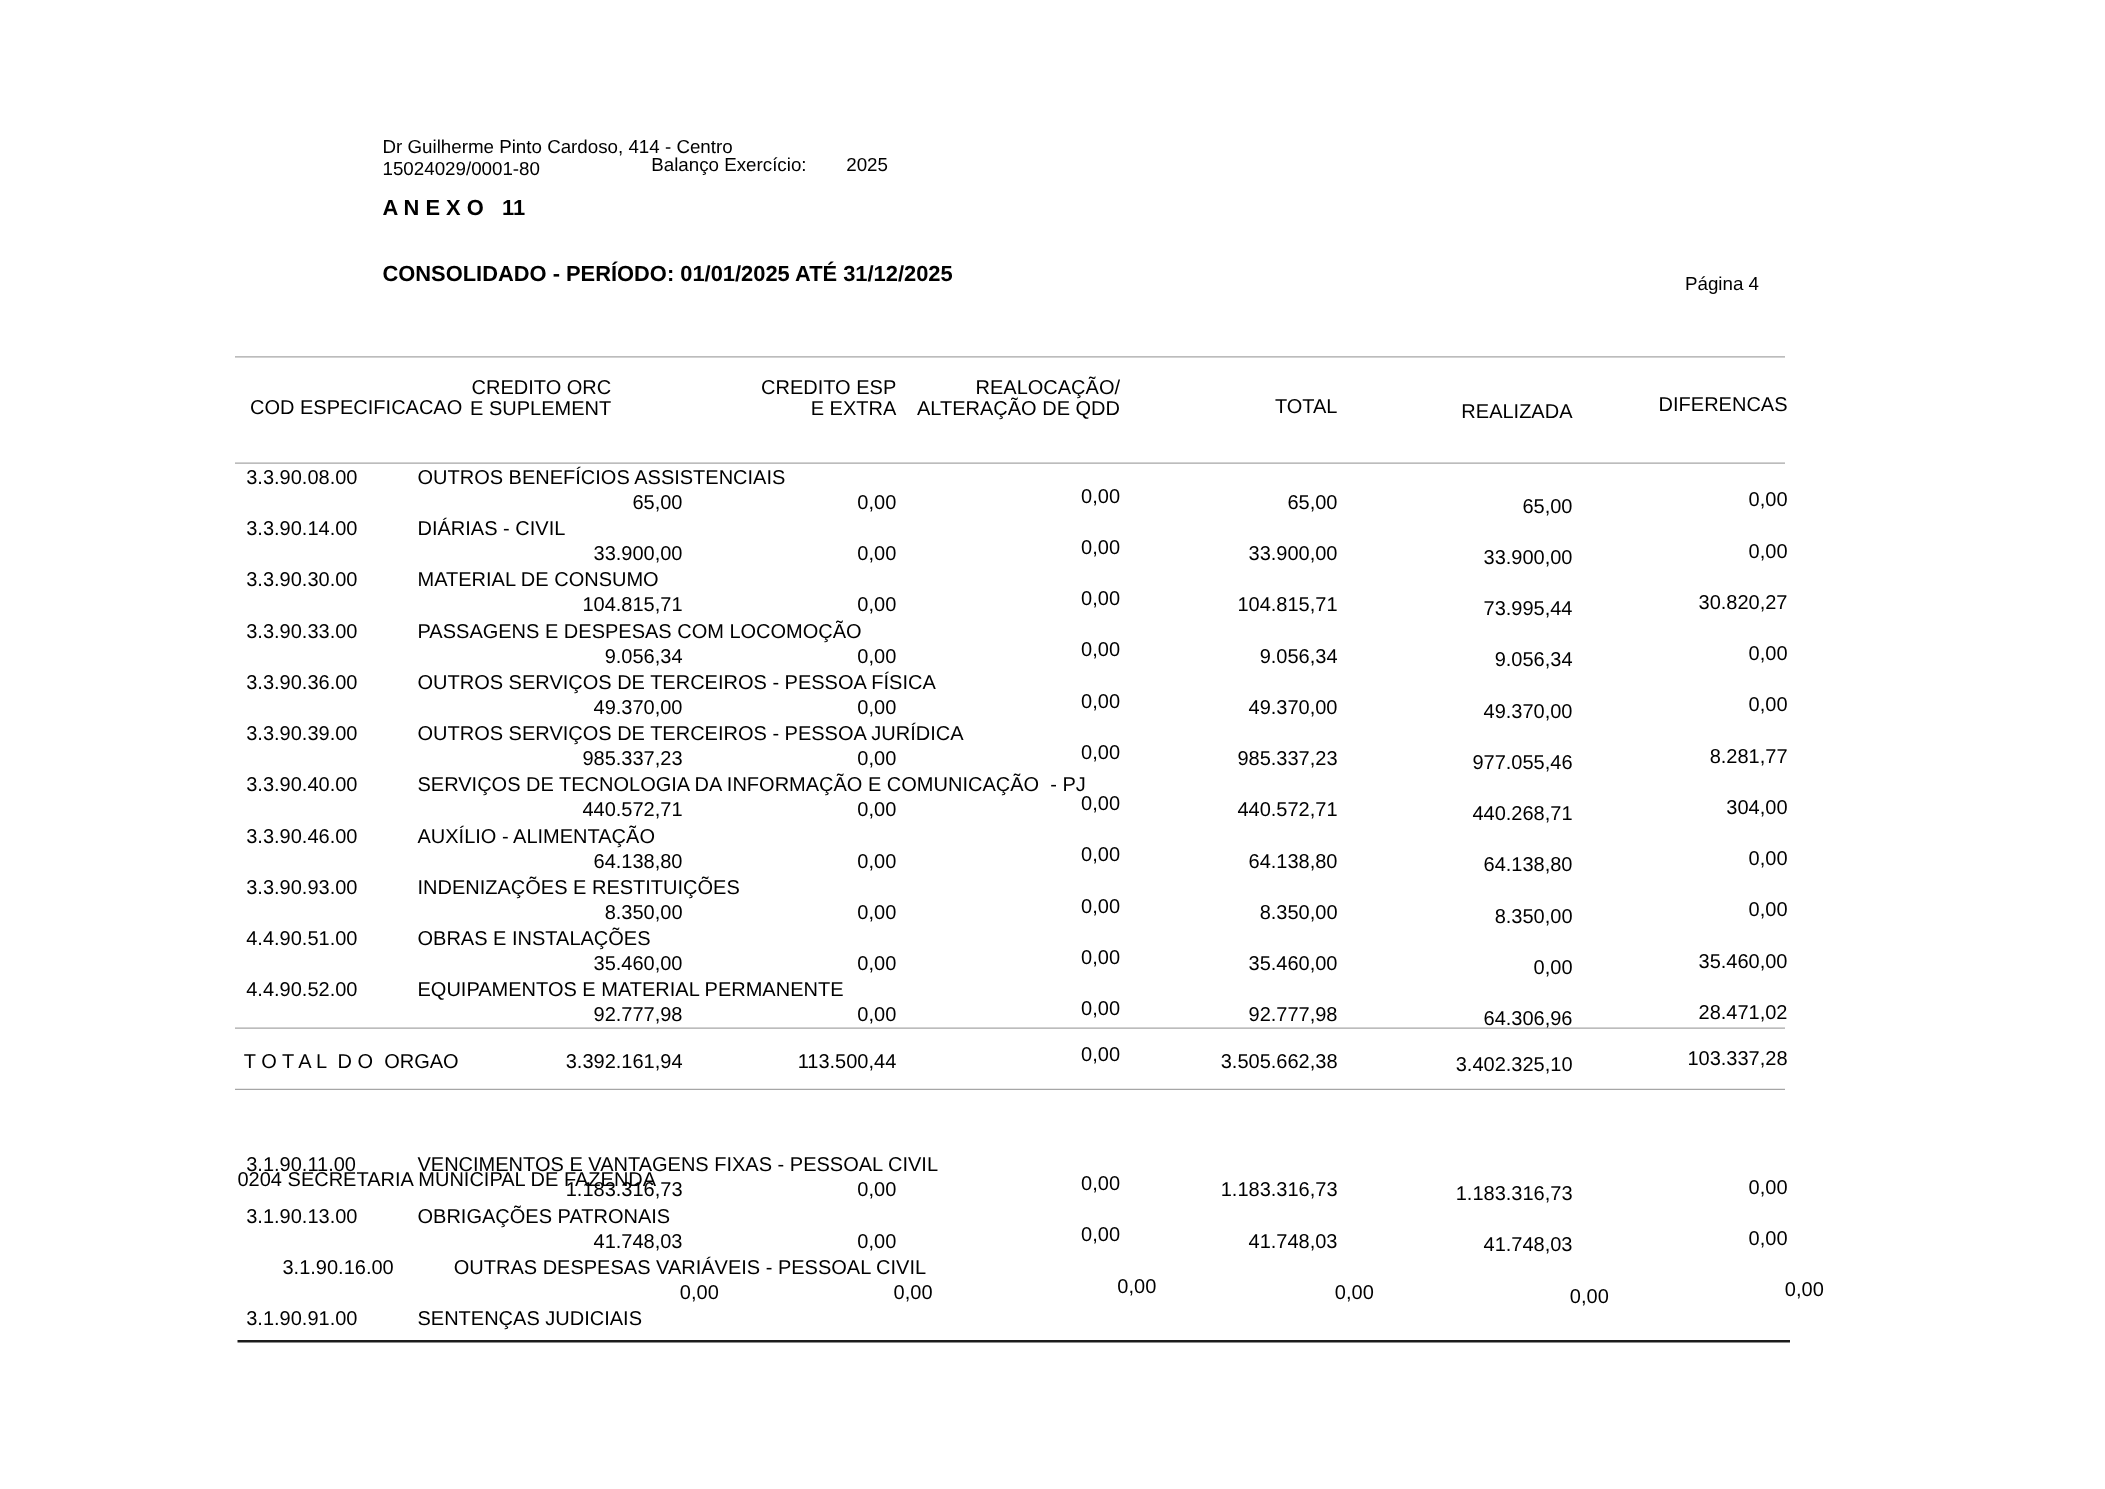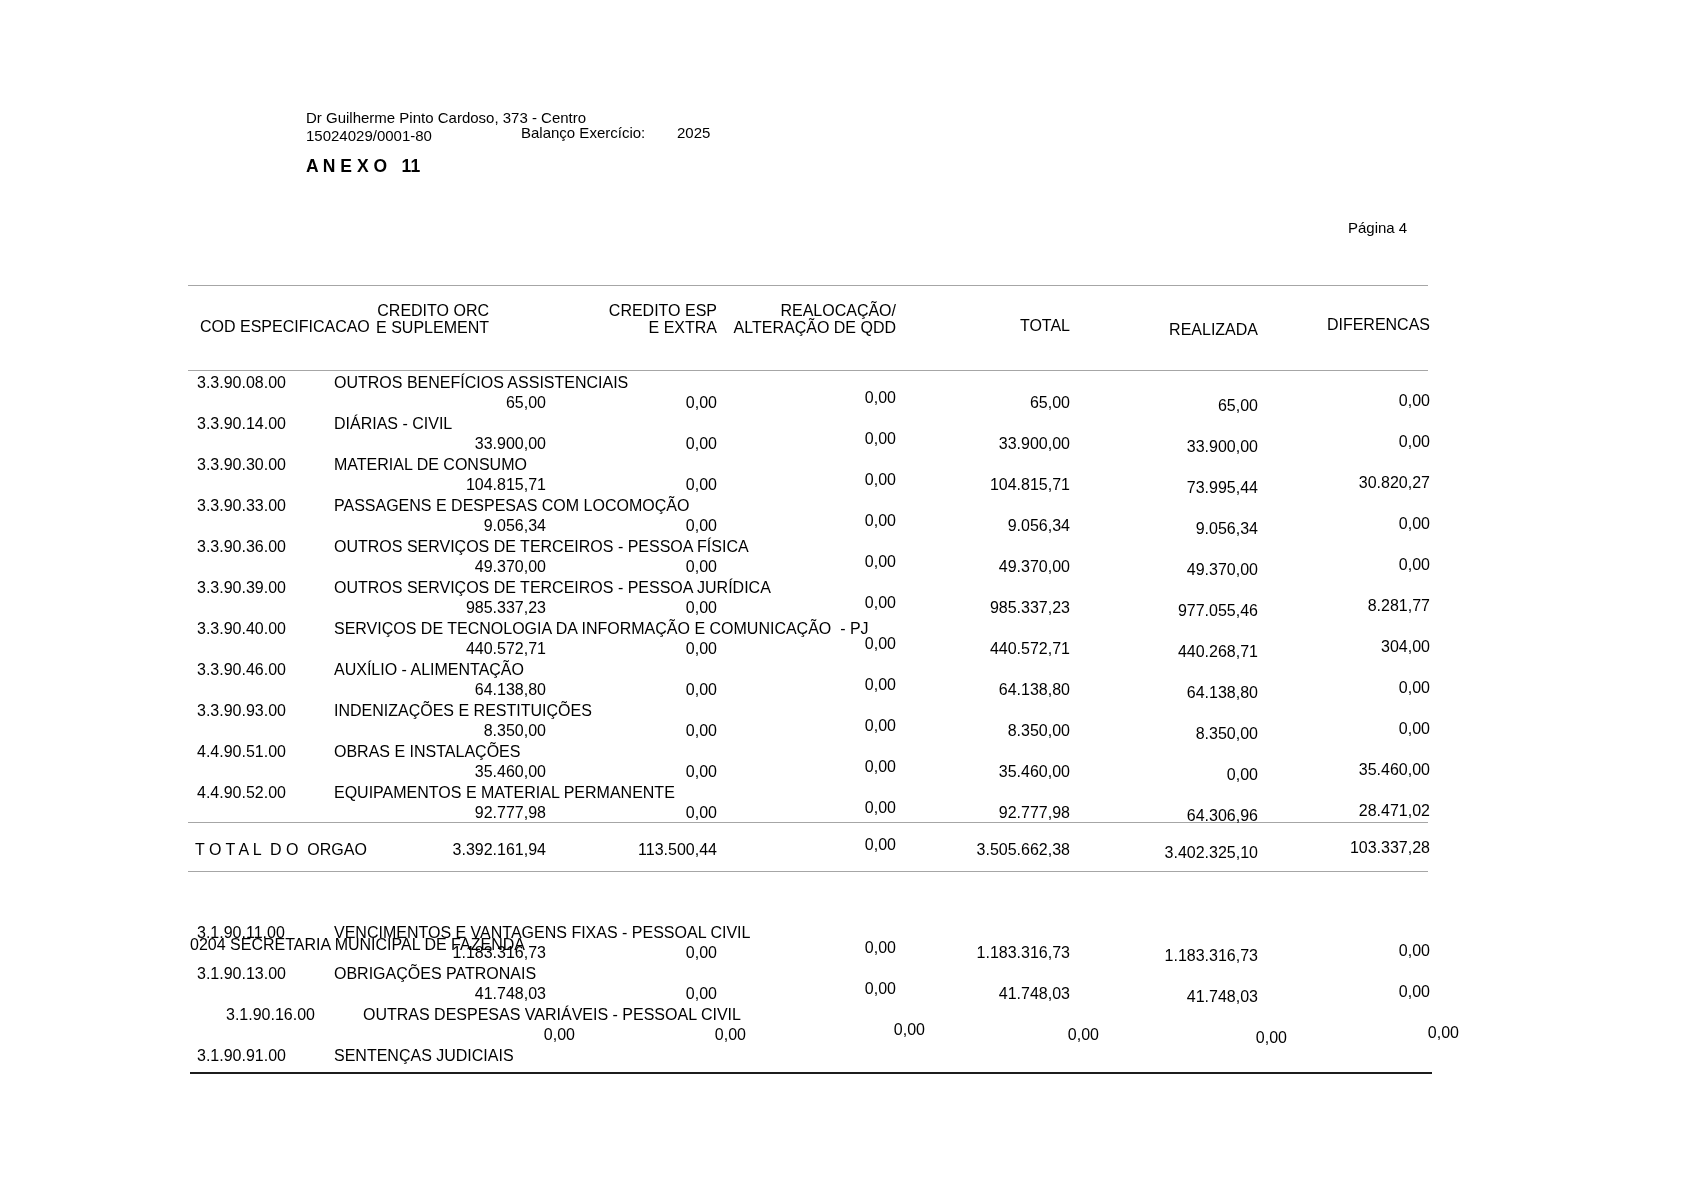--- a/index.html
+++ b/index.html
@@ -45,25 +45,26 @@
   .total-row .val{top:0;}
   .total-row .v3{top:-5px;}
   .total-row .v5{top:3px;}
   .total-row .v6{top:-2px;}
 </style>
 </head>
 <body>
 
 <div class="page">
 
-  <div class="t address">Dr Guilherme Pinto Cardoso, 373 - Centro</div>
+  <div class="t address">Dr Guilherme Pinto Cardoso, 414 - Centro</div>
   <div class="t registration">15024029/0001-80</div>
   <div class="t balance-label">Balanço Exercício:</div>
   <div class="t balance-year">2025</div>
   <div class="t annex">A N E X O   11</div>
+  <div class="t period">CONSOLIDADO - PERÍODO: 01/01/2025 ATÉ 31/12/2025</div>
   <div class="t page-number">Página 4</div>
 
   <div class="rule" style="top:285px;"></div>
   <div class="rule" style="top:370px;"></div>
   <div class="rule" style="top:822px;"></div>
   <div class="rule" style="top:871px;"></div>
   <div class="rule-end" style="top:1072px;"></div>
 
   <div class="colhead" style="left:200px; top:318px;">COD</div>
   <div class="colhead" style="left:240px; top:318px;">ESPECIFICACAO</div>

